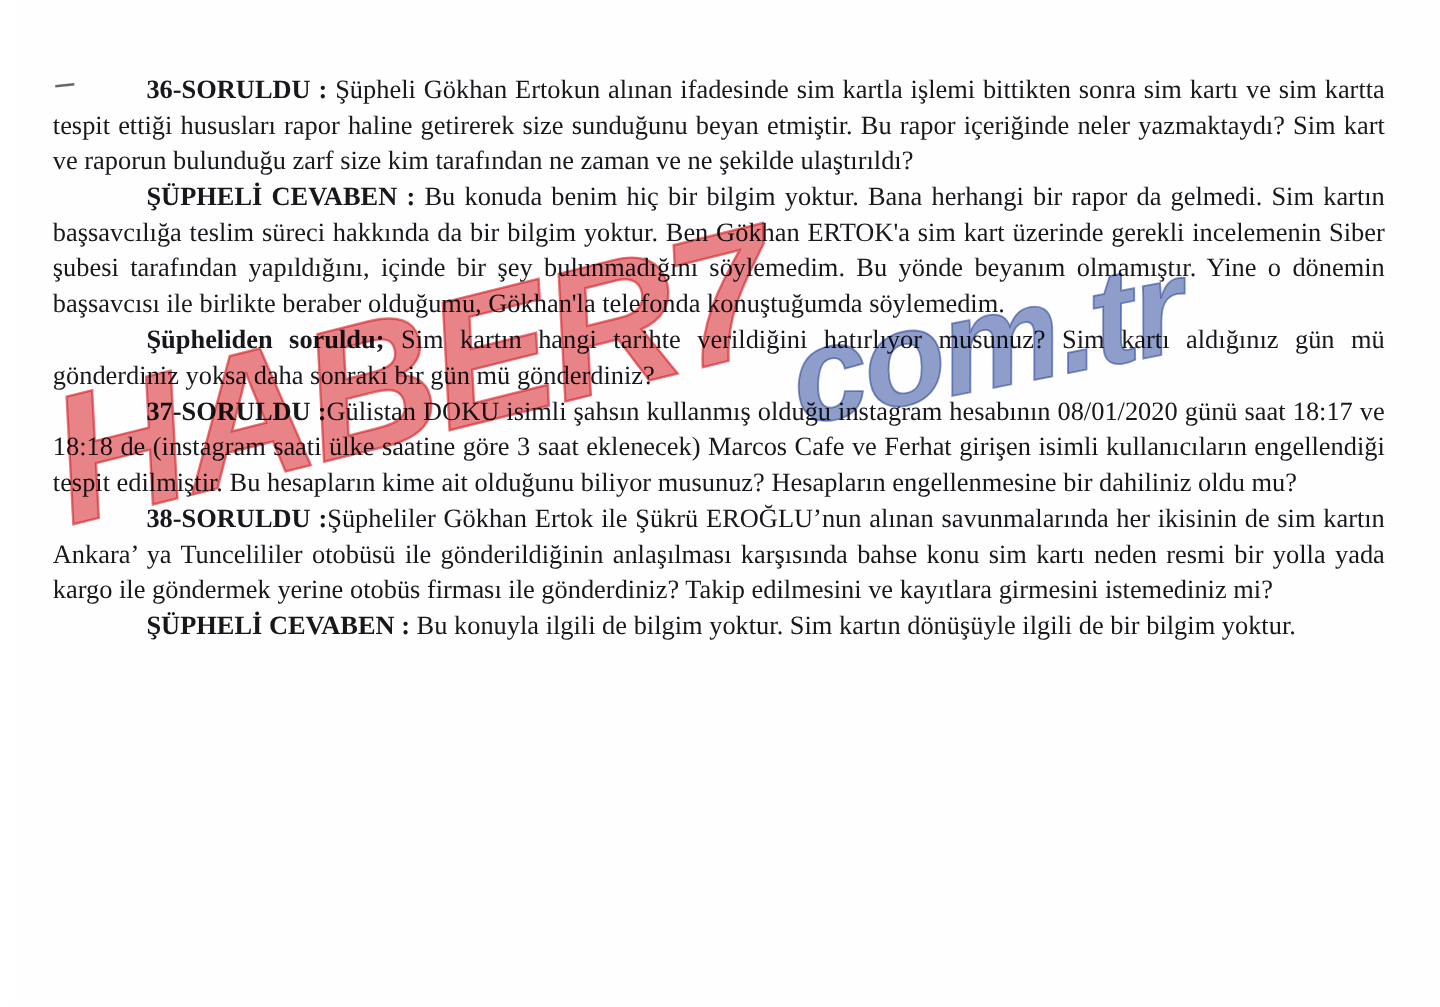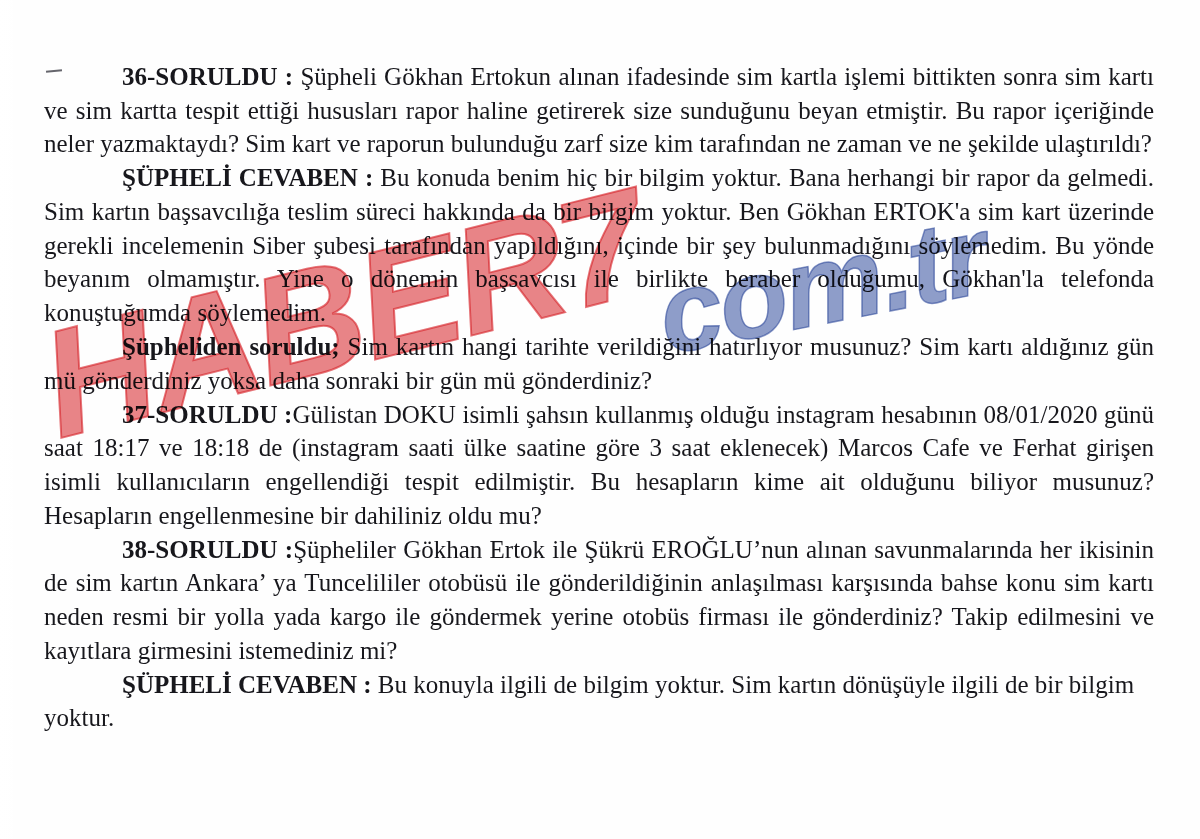--- a/index.html
+++ b/index.html
@@ -20,21 +20,21 @@
     inset: 0;
     background: #fefefe;
   }
 
   .doc-body {
     position: absolute;
     left: 44px;
     top: 60px;
     width: 1110px;
     color: #17171c;
-    font-size: 25px;
+    font-size: 22px;
     line-height: 1.345;
     text-align: justify;
     text-justify: inter-word;
   }
 
   .para {
     margin: 0 0 0.5px 0;
     text-indent: 78px;
     text-align: justify;
     text-justify: inter-word;

